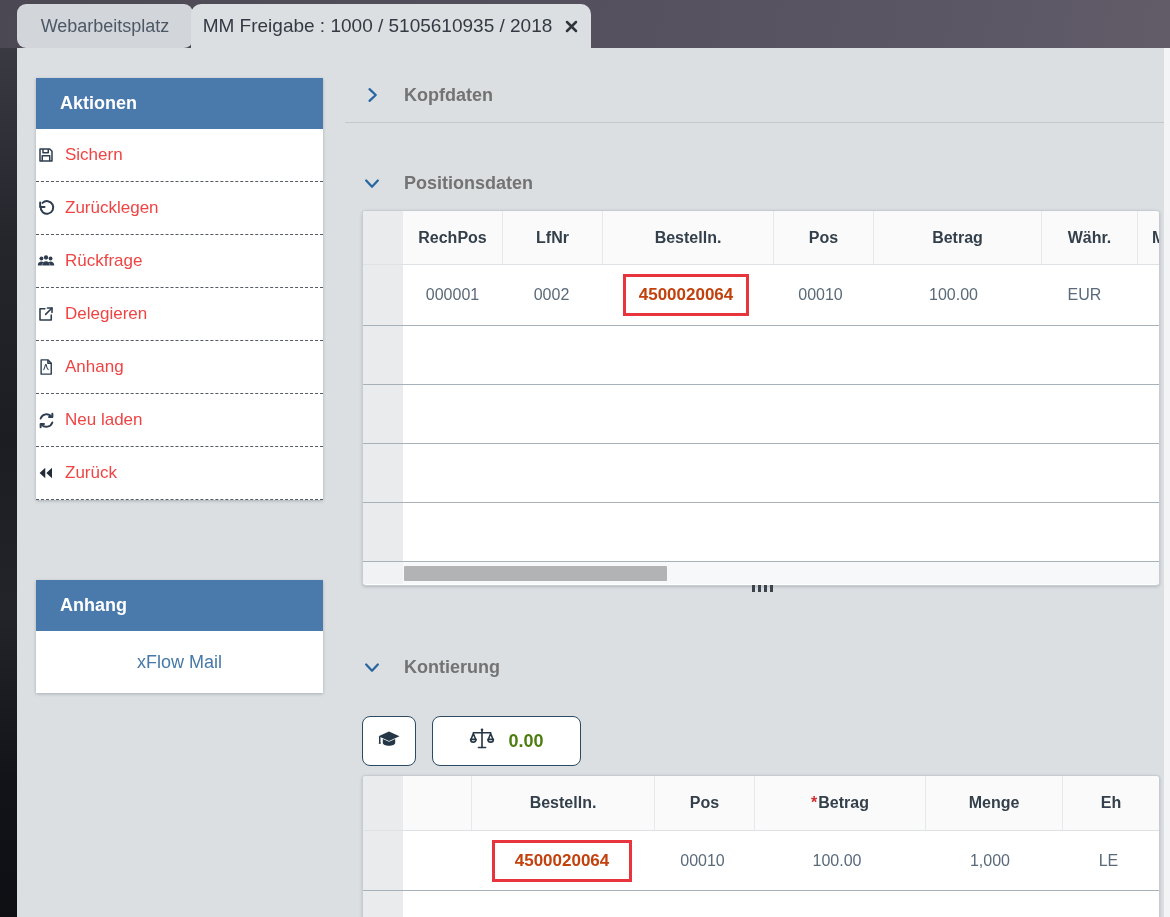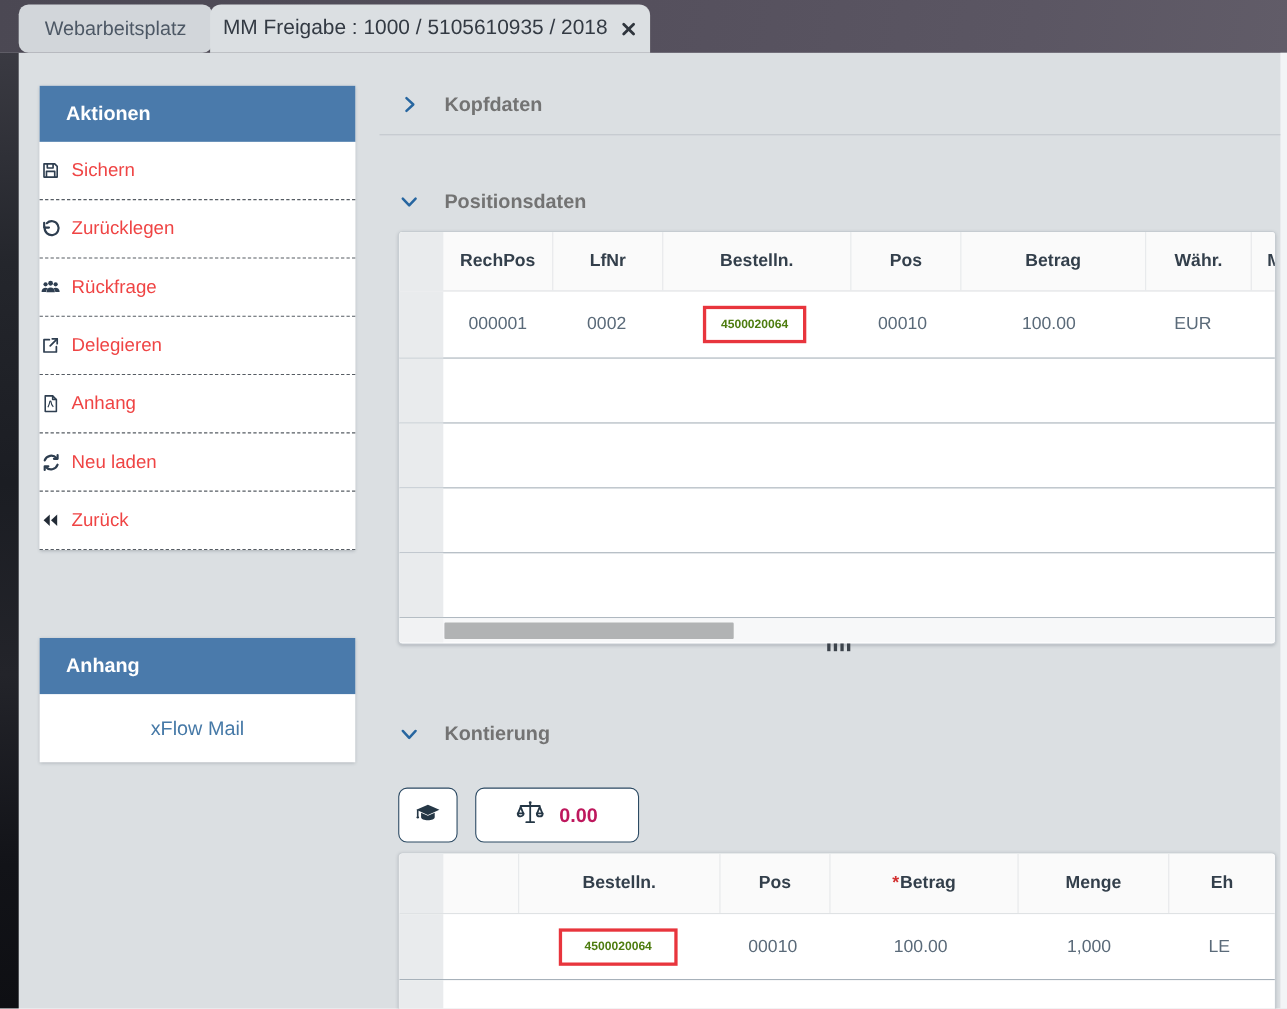--- a/index.html
+++ b/index.html
@@ -63,35 +63,35 @@
   .tbl2 .drow{height:59px;}
   .erow{border-bottom:1px solid #a7b1ba;height:58px;}
   .erow:last-of-type{border-bottom:none;}
   
   .c1-1{flex:0 0 99px;} .c1-2{flex:0 0 99px;} .c1-3{flex:0 0 170px;} .c1-4{flex:0 0 99px;}
   .c1-5{flex:0 0 167px;} .c1-6{flex:0 0 95px;} .c1-7{flex:1 1 auto;justify-content:flex-start;padding-left:14px;}
   
   .c2-0{flex:0 0 68px;} .c2-1{flex:0 0 182px;} .c2-2{flex:0 0 99px;} .c2-3{flex:0 0 170px;}
   .c2-4{flex:0 0 136px;} .c2-5{flex:1 1 auto;}
   .hl-box{display:inline-flex;align-items:center;justify-content:center;
-    border:3px solid #e8353d;padding:8px 13px;font-weight:bold;color:#4d7c0f;font-size:11px;}
+    border:3px solid #e8353d;padding:8px 13px;font-weight:bold;color:#c2410c;font-size:17px;}
   .req{color:#d22e2e;font-weight:bold;margin-right:1px;}
   
   .scroll-row{position:relative;height:22px;background:#f7f8f9;}
   .scroll-row .sel{position:absolute;left:0;top:0;width:40px;height:100%;background:#f1f2f3;}
   .scroll-thumb{position:absolute;left:41px;top:4px;width:263px;height:15px;background:#b1b3b4;border-radius:1px;cursor:pointer;}
   
   .grip{position:absolute;left:752px;top:585px;display:flex;gap:3px;cursor:row-resize;}
   .grip span{width:3px;height:7px;background:#3c434b;display:block;}
   
   .kbtn{position:absolute;top:716px;height:50px;background:#fff;border:1px solid #2c4a63;
     border-radius:8px;display:flex;align-items:center;justify-content:center;cursor:pointer;
     box-sizing:border-box;}
   .kbtn-cap{left:362px;width:54px;}
-  .kbtn-balance{left:432px;width:149px;gap:13px;font-size:18px;font-weight:bold;color:#be185d;}
+  .kbtn-balance{left:432px;width:149px;gap:13px;font-size:18px;font-weight:bold;color:#4d7c0f;}
 </style>
 </head>
 <body>
 
 <div id="screen">
 
   <div class="top-band"></div>
   <div class="left-strip"></div>
   <div class="right-strip"></div>
 

